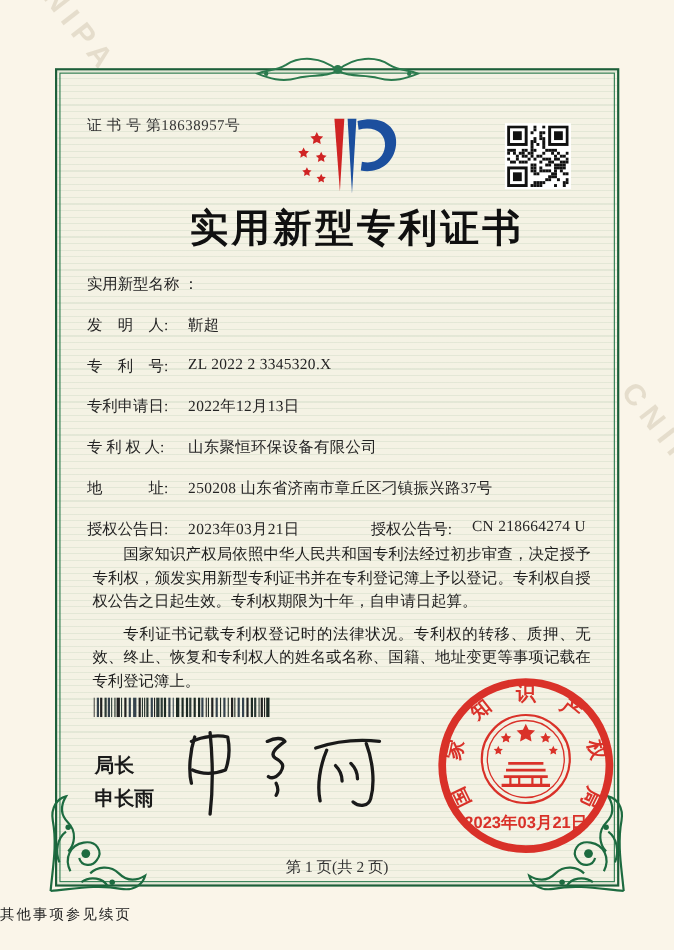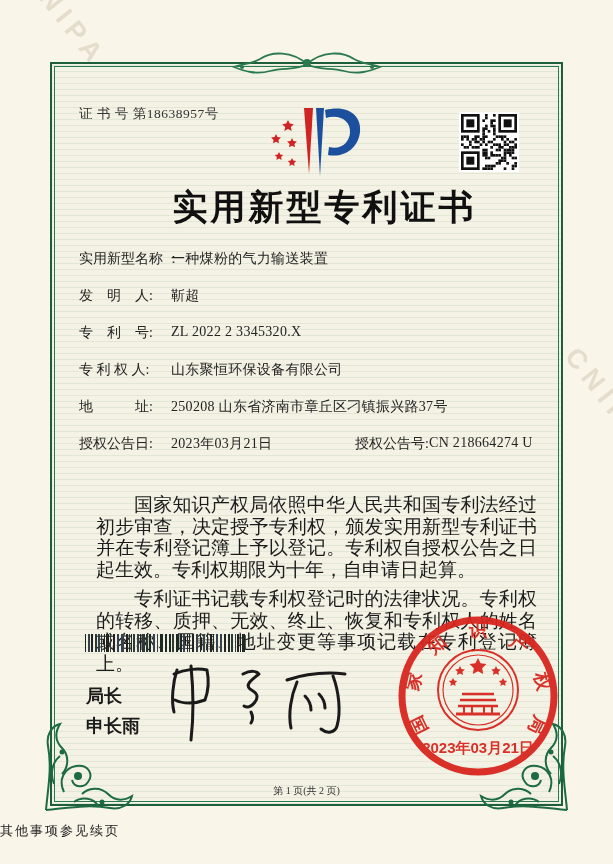--- a/index.html
+++ b/index.html
@@ -63,45 +63,45 @@
 
   .fields {
     position:absolute; left:27px; right:20px; top:186px;
     font-size:14px; color:#242424;
   }
   .field-row { height:37px; display:flex; align-items:flex-start; }
   .field-label { display:inline-block; width:92px; flex:0 0 92px; white-space:pre; }
   .field-value { display:inline-block; letter-spacing:0.3px; }
 
   .grant-row { position:relative; height:34px; font-size:14px; }
-  .grant-right { position:absolute; left:258px; top:0; display:flex;text-align:right; }
+  .grant-right { position:absolute; left:258px; top:0; display:flex; }
   .grant-right .field-label { width:92px; flex:0 0 92px; }
 
   .body-text {
-    position:absolute; left:44px; right:24px; top:430px;
-    font-size:19px; line-height:21.5px;
+    position:absolute; left:32px; right:24px; top:430px;
+    font-size:14px; line-height:21.5px;
     text-align:justify; color:#1c1c1c;
   }
   .body-text p { text-indent:2em; margin-bottom:8px; }
 
   .barcode { position:absolute; left:33px; top:570px; }
 
   .signer {
     position:absolute; left:34px; top:617px;
     font-size:18px; font-weight:bold; color:#1a1a1a;
     line-height:30px;
     font-family:"Liberation Sans","DejaVu Sans",sans-serif;
   }
   .signature { position:absolute; left:95px; top:588px; }
 
   .seal { position:absolute; left:344px; top:550px; opacity:0.95; }
 
   .page-info {
     position:absolute; left:0; right:0; bottom:6px;
-    text-align:center; font-size:10px; color:#333;
+    text-align:center; font-size:14px; color:#333;
   }
   .footer-note {
     position:absolute; left:0; right:0; top:822px;
     text-align:left; font-size:13px; color:#222;
     letter-spacing:2px;
   }
 </style>
 </head>
 <body>
 
@@ -294,29 +294,32 @@
       <rect x="0" y="42" width="21" height="21" fill="#111"></rect>
       <rect x="3" y="45" width="15" height="15" fill="#fff"></rect>
       <rect x="6" y="48" width="9" height="9" fill="#111"></rect>
     </svg>
 
   <div class="title">实用新型专利证书</div>
 
   <div class="fields" id="fields">
       <div class="field-row">
         <span class="field-label">实用新型名称 ：</span>
-        <span class="field-value">一种煤粉的气力输送装置</span>
       </div>
       <div class="field-row">
         <span class="field-label">发　明　人:</span>
         <span class="field-value">靳超</span>
       </div>
       <div class="field-row">
         <span class="field-label">专　利　号:</span>
         <span class="field-value">ZL 2022 2 3345320.X</span>
+      </div>
+      <div class="field-row">
+        <span class="field-label">专利申请日:</span>
+        <span class="field-value">2022年12月13日</span>
       </div>
       <div class="field-row">
         <span class="field-label">专 利 权 人:</span>
         <span class="field-value">山东聚恒环保设备有限公司</span>
       </div>
       <div class="field-row">
         <span class="field-label">地　　　址:</span>
         <span class="field-value">250208 山东省济南市章丘区刁镇振兴路37号</span>
       </div>
       <div class="grant-row"><span class="field-label">授权公告日:</span><span class="field-value">2023年03月21日</span><span class="grant-right">

